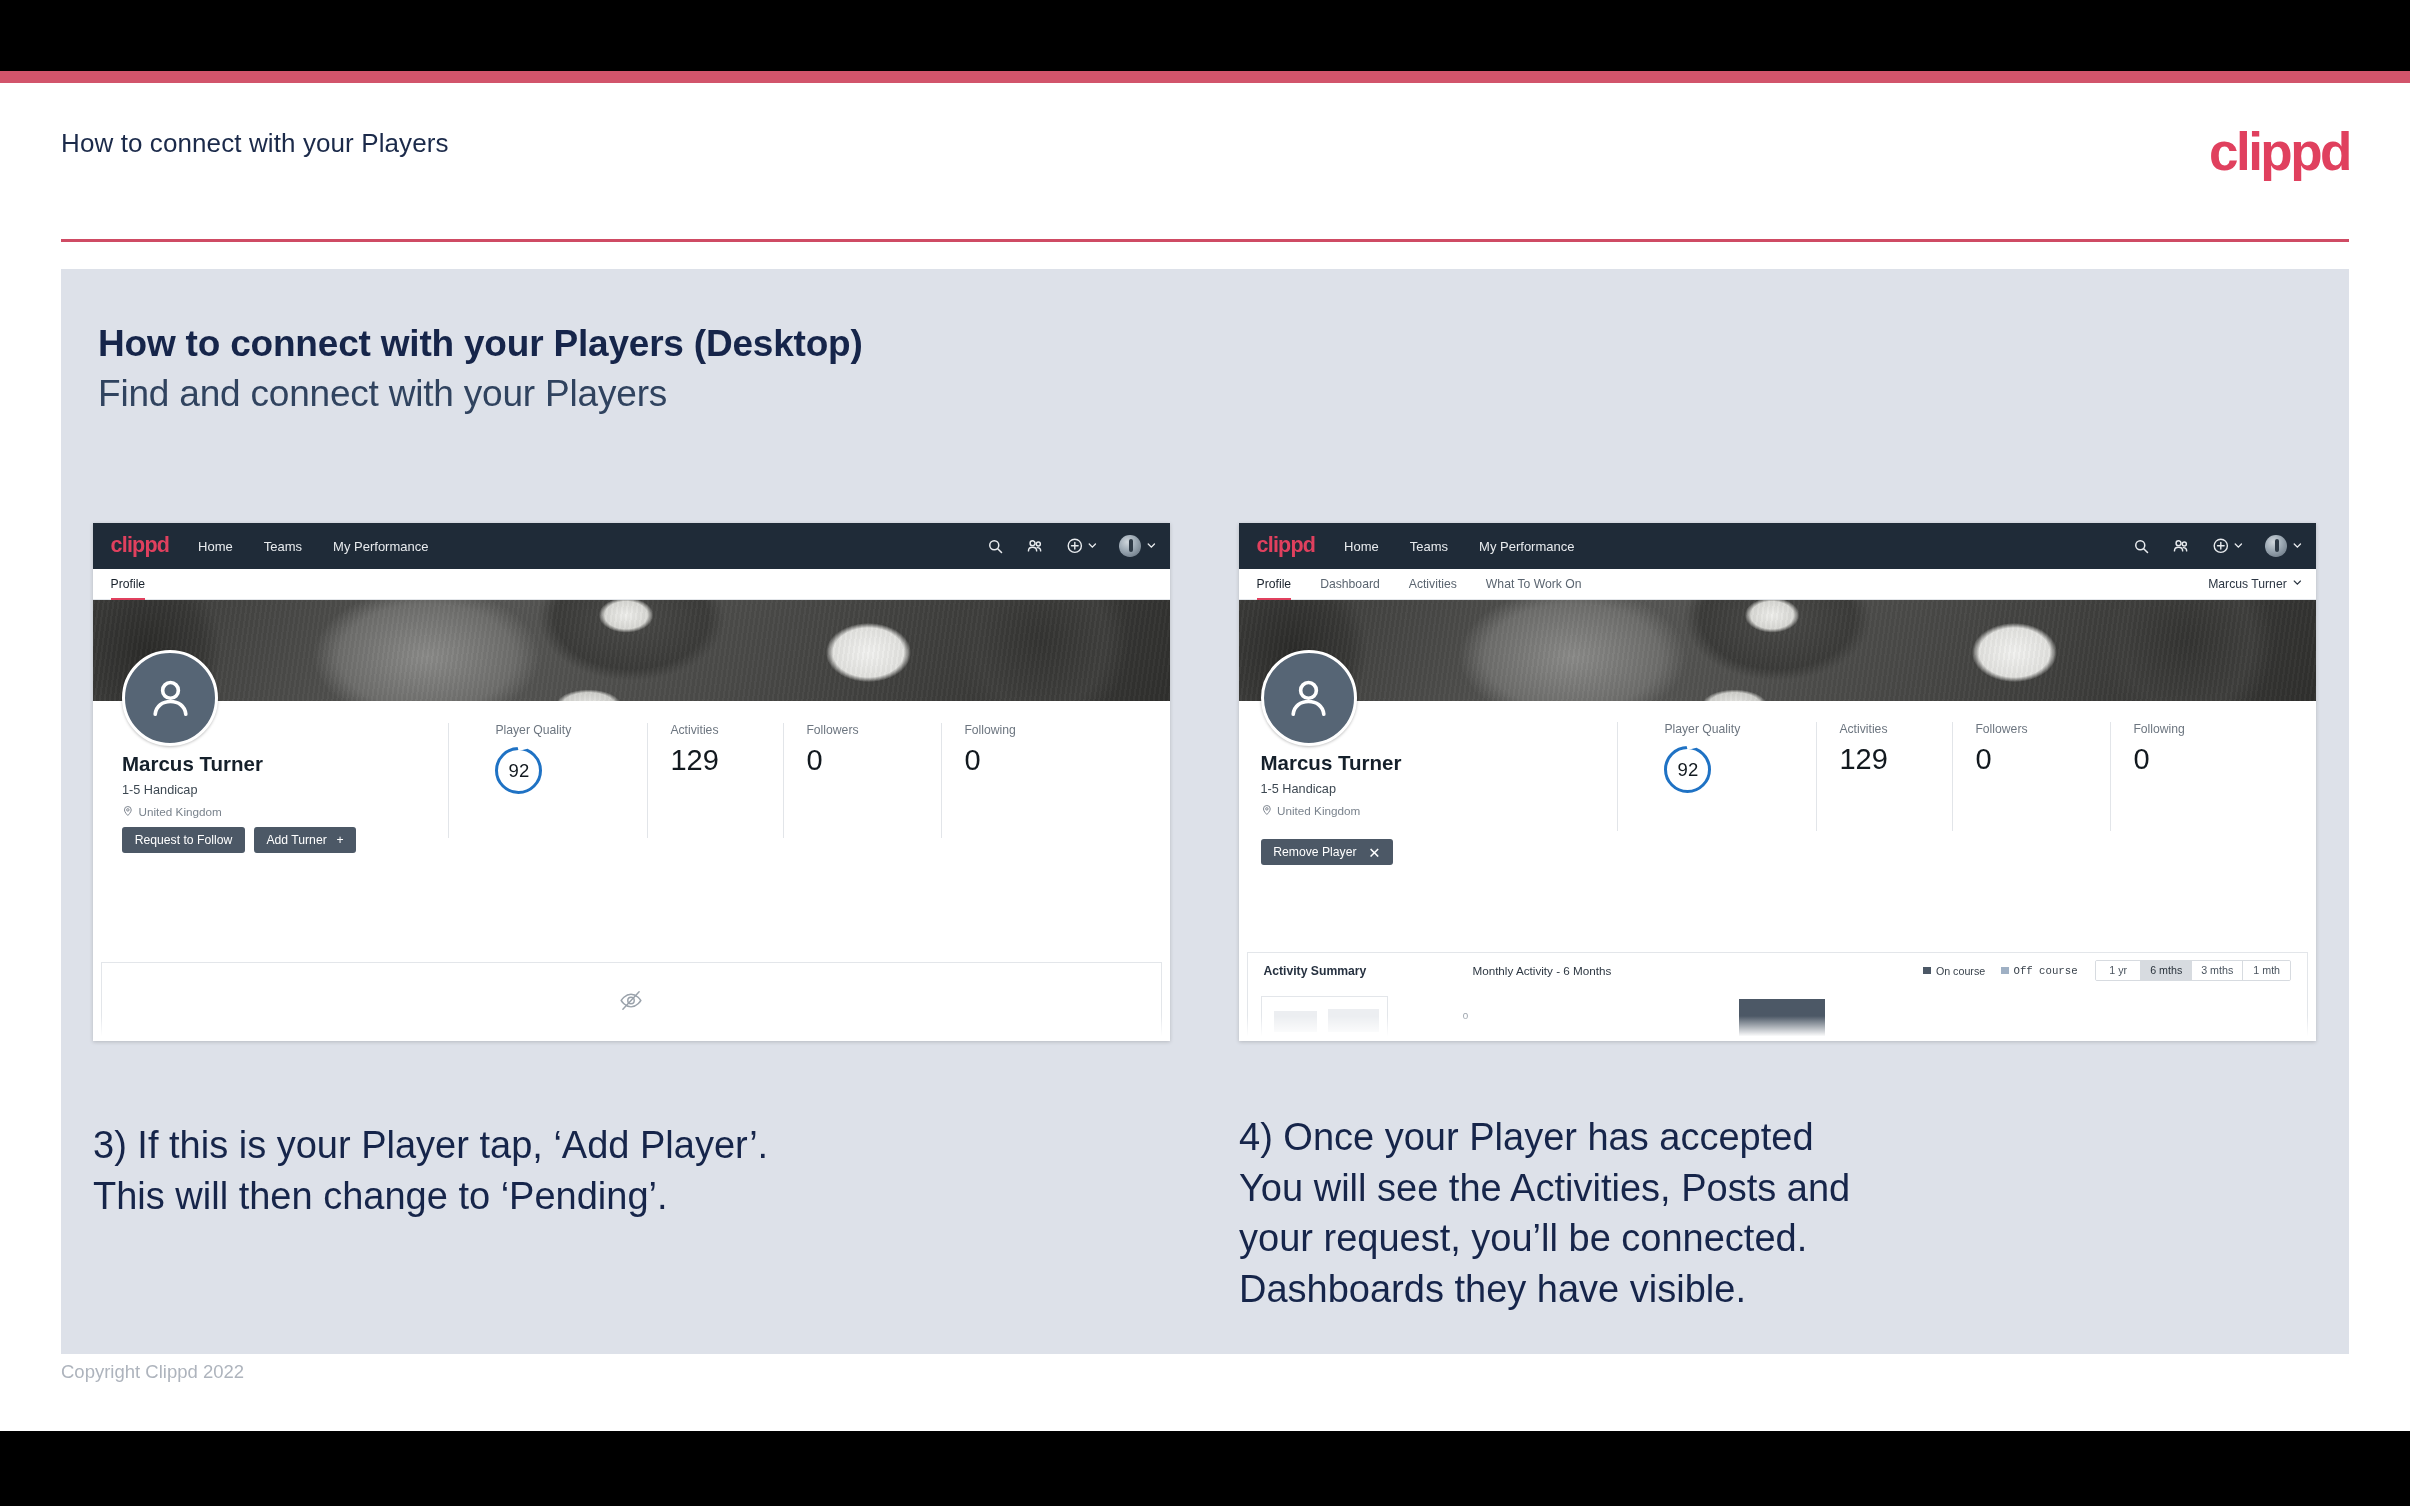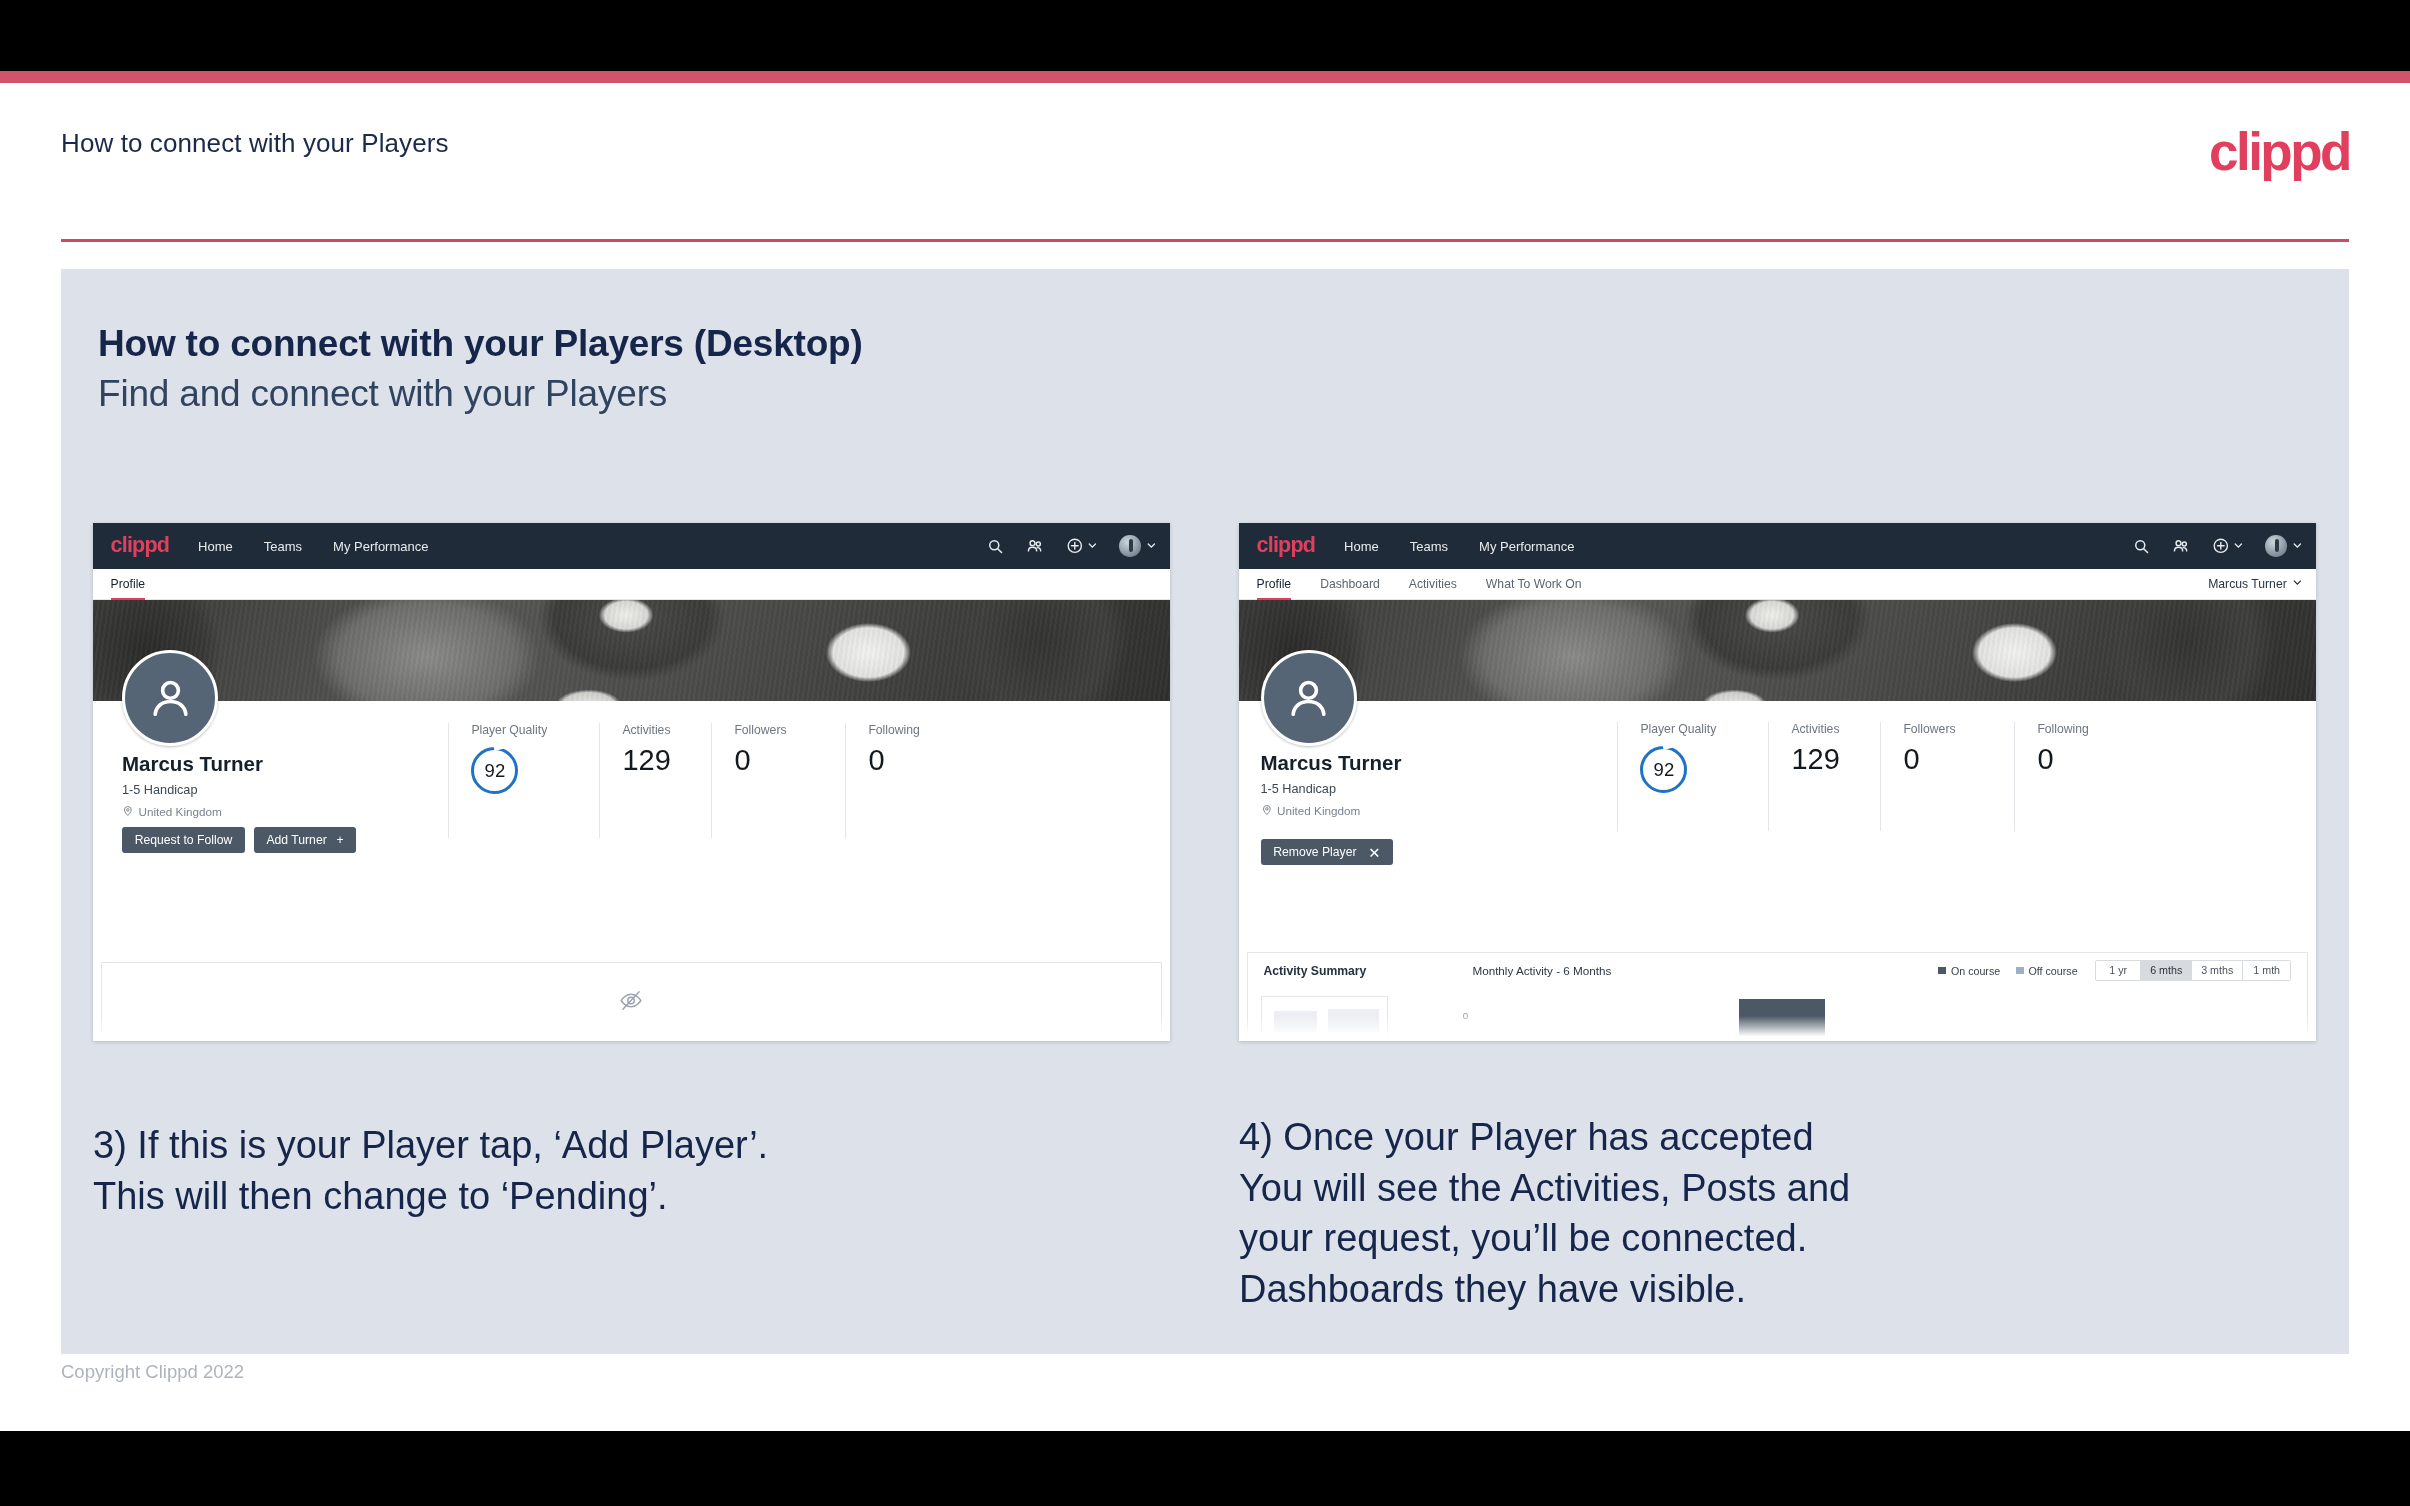--- a/index.html
+++ b/index.html
@@ -124,21 +124,21 @@
   .phcap { position:absolute; color:#3d4852; }
   .ploc  { position:absolute; color:#7a838d; display:flex; align-items:center; }
   .btnrow{ position:absolute; display:flex; }
   .pbtn {
     background:#4c5866; color:#fff; display:flex; align-items:center; justify-content:center;
     border:none; border-radius:2.9px; white-space:nowrap;
   }
 
   
   .stats { position:absolute; display:flex; align-items:flex-start; }
-  .stat { position:relative; display:flex; flex-direction:column; }
+  .stat { position:relative; display:flex; flex-direction:column;margin-left:24px; }
   .stat .lbl { color:#6d7680; }
   .stat .val { color:#12191f; font-weight:normal; }
   .sep { position:absolute; top:0; width:1px; background:#e2e5e9; }
   .ring {
     border-radius:50%; border-style:solid; border-color:#1f72c4 #1f72c4 #1f72c4 #1f72c4;
     display:flex; align-items:center; justify-content:center;
     position:relative;
   }
   .ring::after{
     content:""; position:absolute; top:-3.9px; left:48%; width:22%; height:4.9px;
@@ -431,21 +431,21 @@
 
     <div class="lowcard" style="left:7.8px; top:429px; width:1061px; height:86px;">
       <div class="actbar" style="left:0; top:0; height:35px; padding:0 15.6px;">
         <span class="act-t1" style="font-size:12.2px; width:115px;">Activity Summary</span>
         <span class="act-t2" style="font-size:11.7px; margin-left:94px;">Monthly Activity - 6 Months</span>
         <span class="legend" style="margin-left:auto; gap:15.6px;">
           <span style="display:flex;align-items:center;gap:4.9px;">
             <span class="sw" style="width:7.8px;height:7.8px;background:#4c5866;"></span>
             <span class="lt" style="font-size:10.7px;">On course</span>
           </span>
-          <span style="display:flex;align-items:center;gap:4.9px;">
+          <span style="display:flex;align-items:center;gap:4.9px;font-family:Liberation Mono, monospace;">
             <span class="sw" style="width:7.8px;height:7.8px;background:#9fb0c4;"></span>
             <span class="lt" style="font-size:10.7px;">Off course</span>
           </span>
         </span>
         <span class="seg" style="margin-left:17.6px; font-size:10.7px;">
           <div style="width:45px;line-height:19.5px;">1 yr</div>
           <div class="on" style="width:51px;line-height:19.5px;">6 mths</div>
           <div style="width:51px;line-height:19.5px;">3 mths</div>
           <div style="width:47px;line-height:19.5px;">1 mth</div>
         </span>

